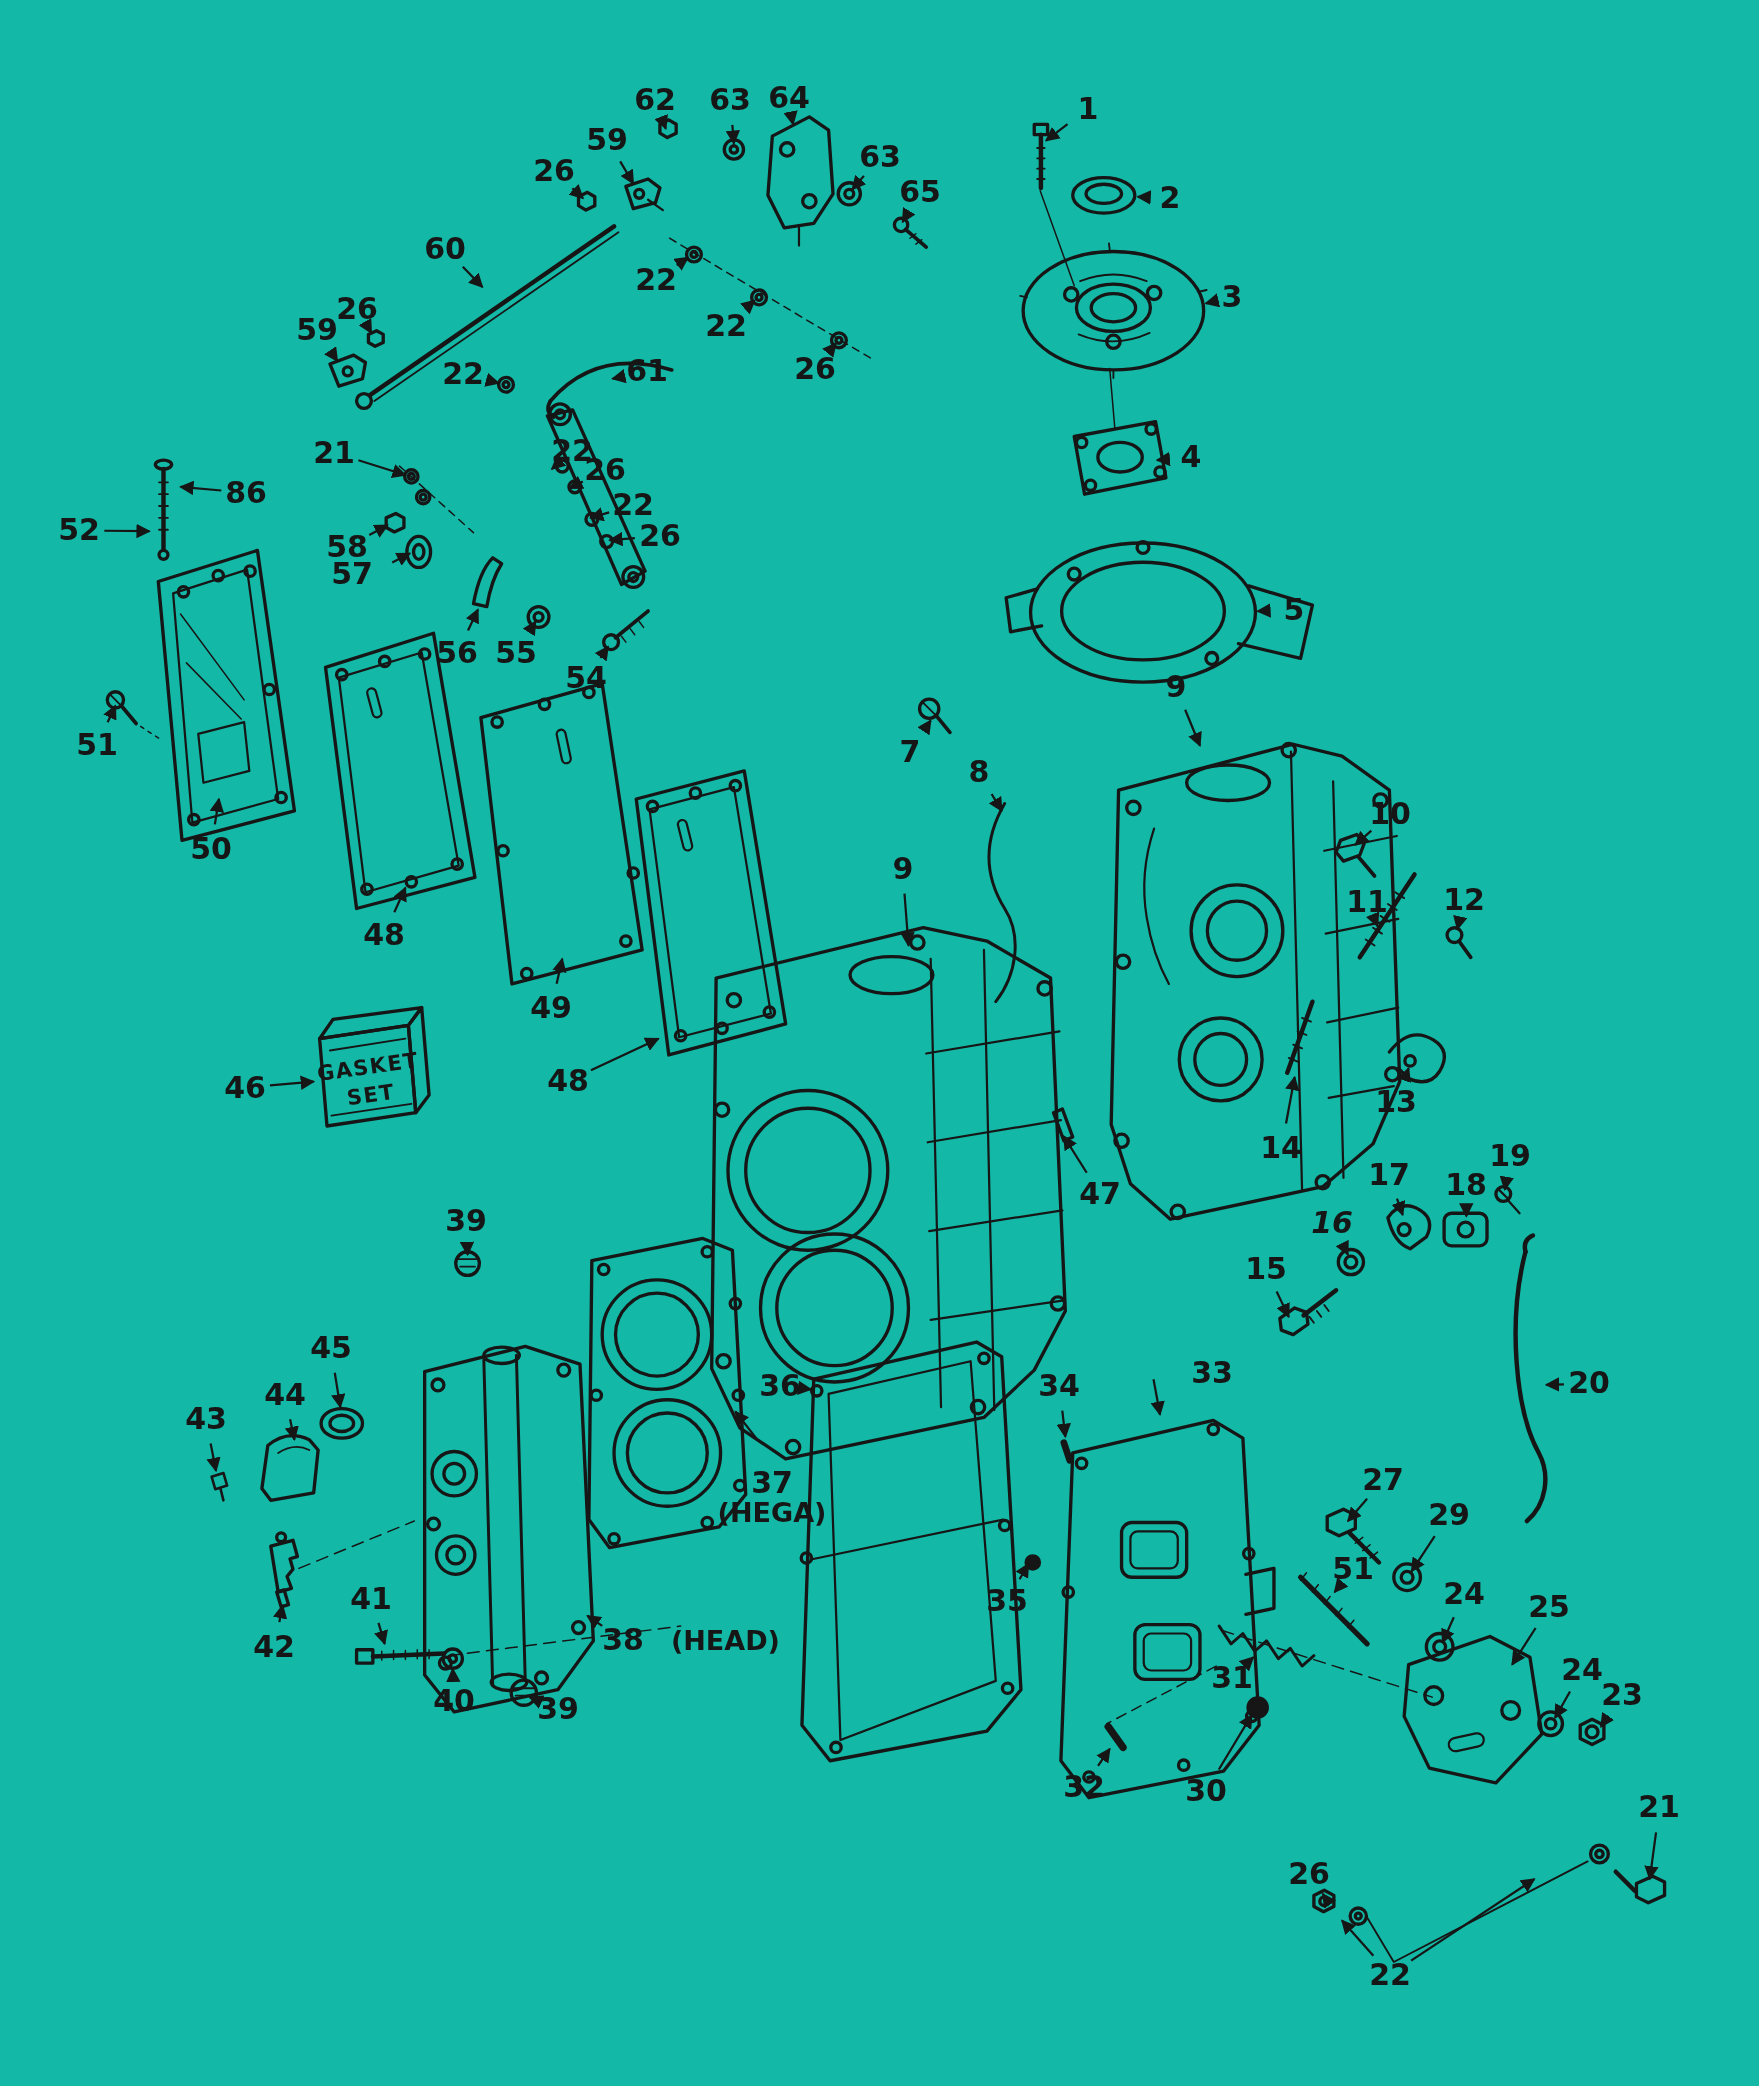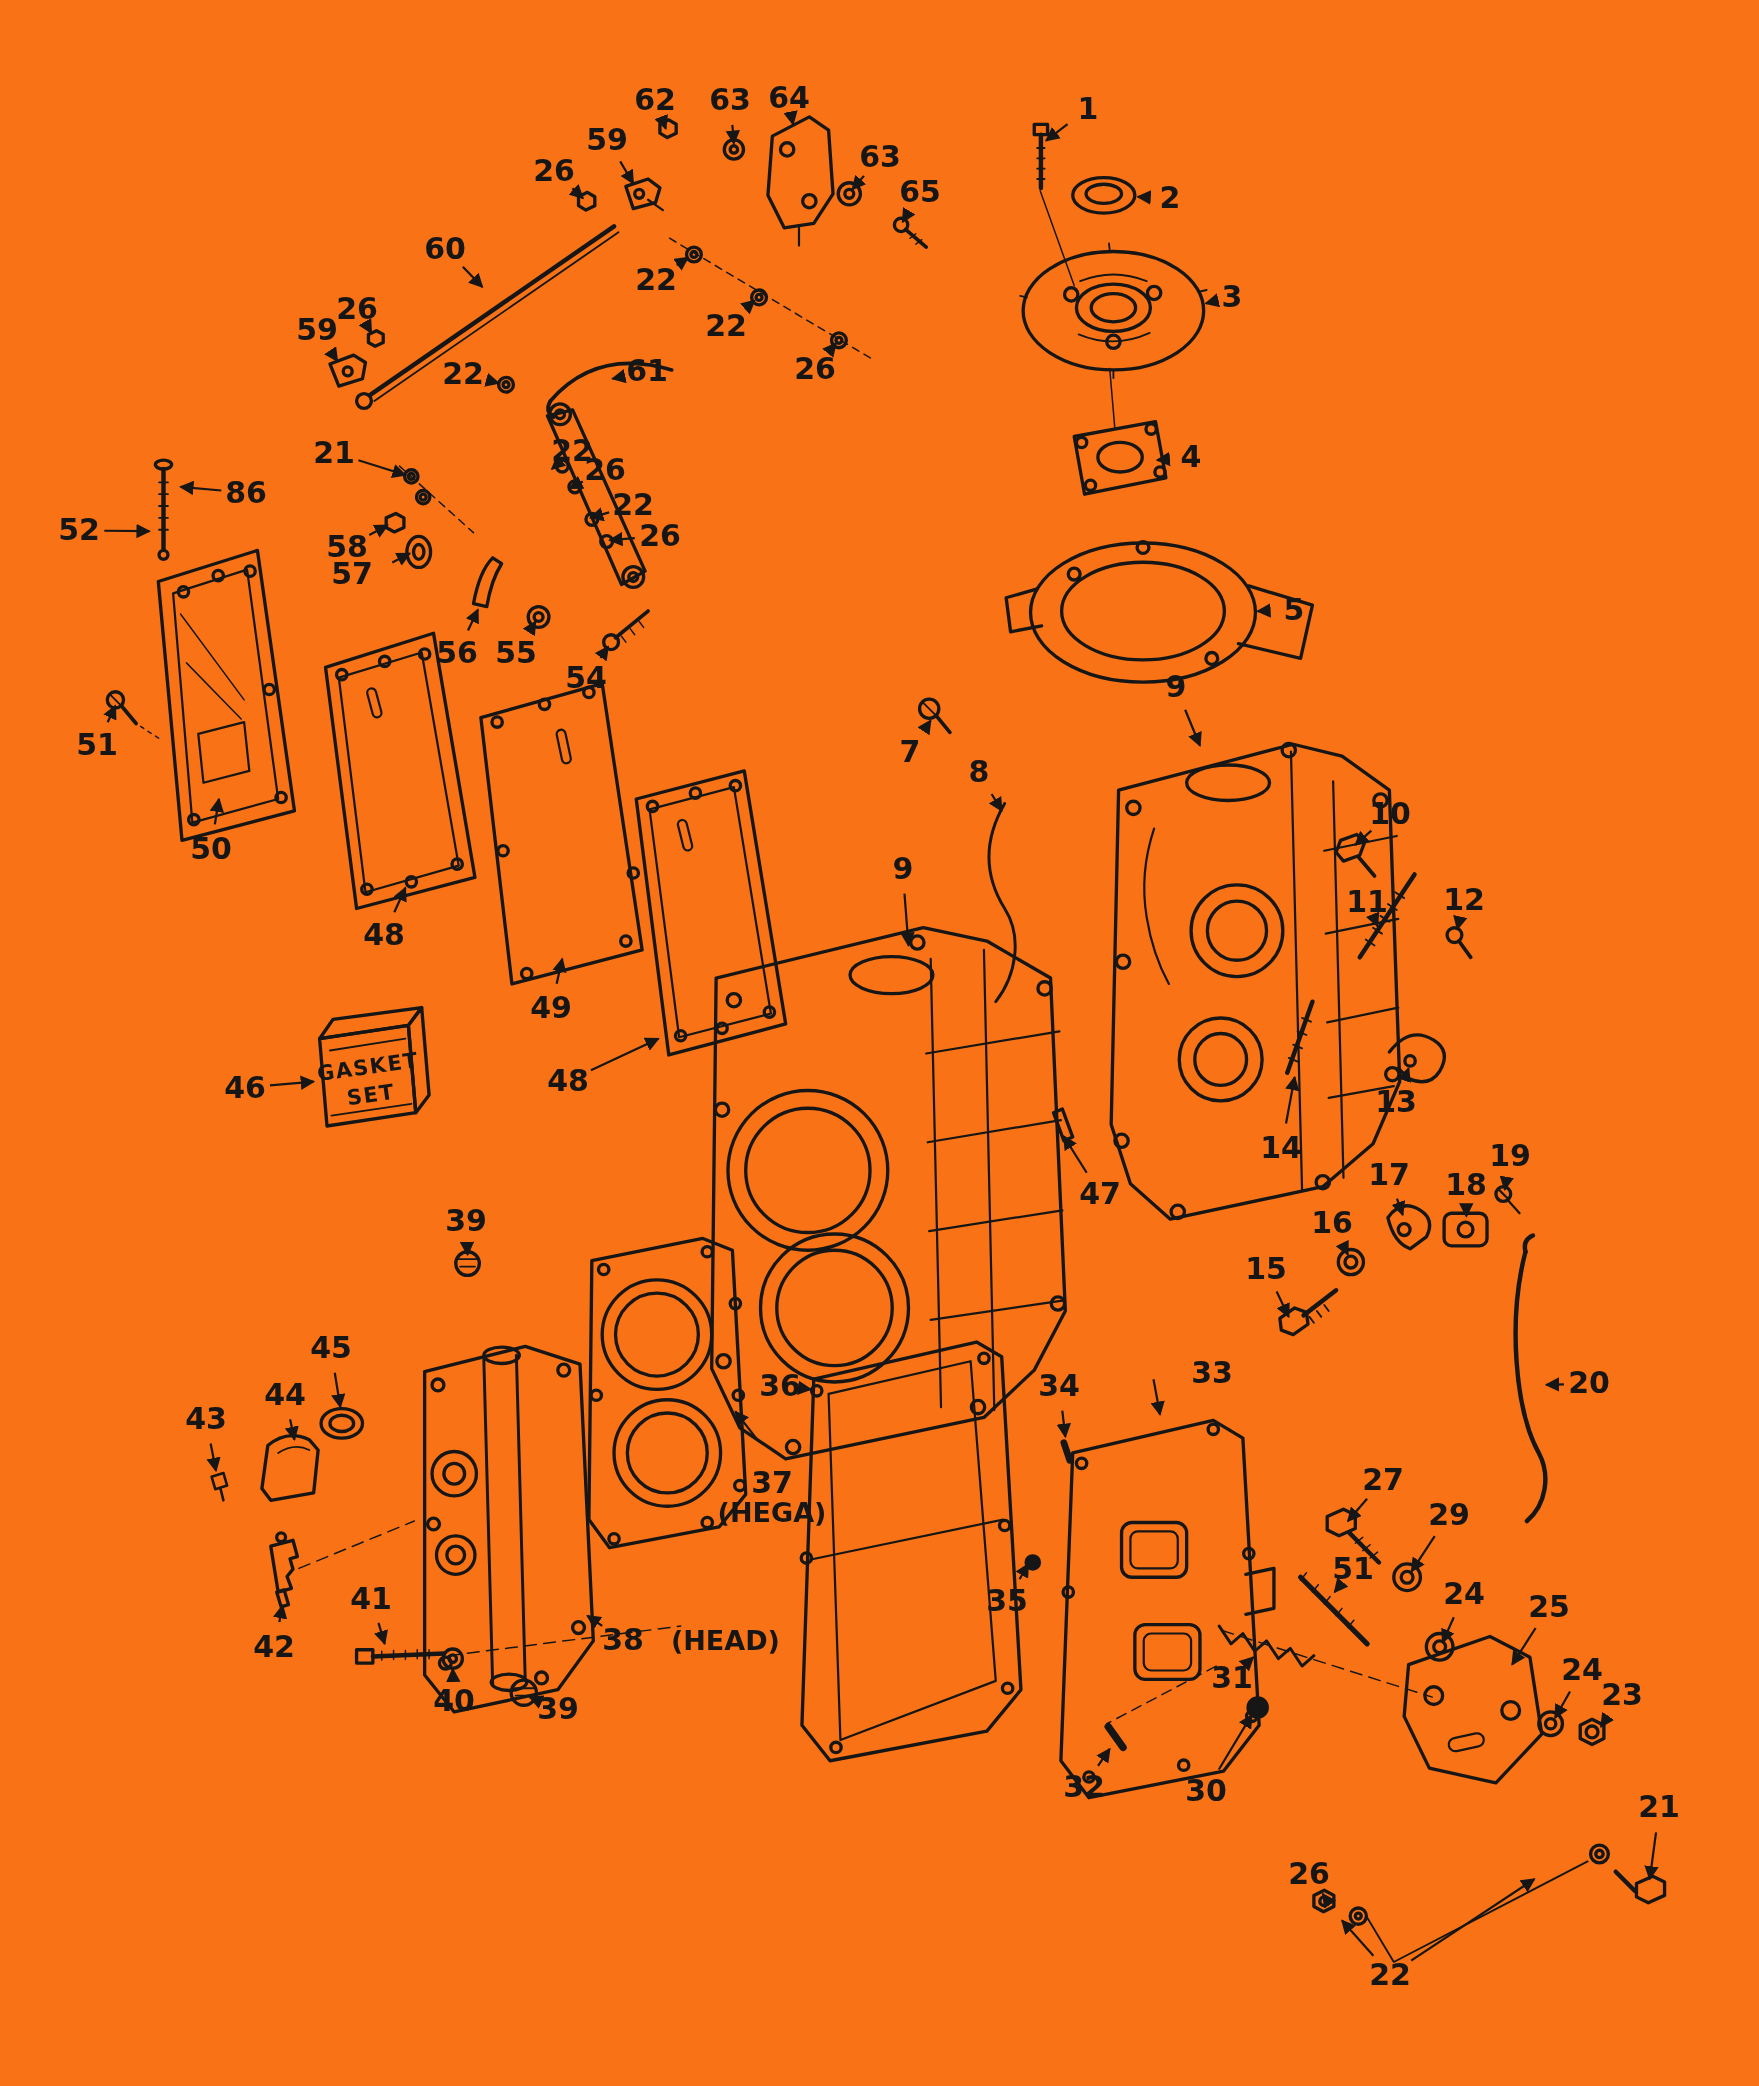--- a/index.html
+++ b/index.html
@@ -1,19 +1,19 @@
 <!DOCTYPE html>
 <html style="--ink: #161616;font-size:12px"><head>
 <meta charset="utf-8">
 <style>
   html,body{margin:0;padding:0;background:#ffffff;}
   .stage{
     position:relative;
     width:1760px;height:2087px;
-    background:#f97316;
+    background:#14b8a6;
     font-family:"DejaVu Sans", sans-serif;
     color:var(--ink,#161616);
     overflow:hidden;
   }
   .layer{position:absolute;left:0;top:0;width:1760px;height:2087px;}
   .callout{
     position:absolute;
     transform:translate(-50%,-50%);
     font-weight:bold;
     font-size:30px;
@@ -622,21 +622,21 @@
       <div class="callout" style="left: 551px; top: 1008px;"><span class="num">49</span></div>
       <div class="callout" style="left: 245px; top: 1088px;"><span class="num">46</span></div>
       <div class="callout" style="left: 568px; top: 1081px;"><span class="num">48</span></div>
       <div class="callout" style="left: 1396px; top: 1102px;"><span class="num">13</span></div>
       <div class="callout" style="left: 1281px; top: 1148px;"><span class="num">14</span></div>
       <div class="callout" style="left: 1510px; top: 1156px;"><span class="num">19</span></div>
       <div class="callout" style="left: 1389px; top: 1175px;"><span class="num">17</span></div>
       <div class="callout" style="left: 1466px; top: 1185px;"><span class="num">18</span></div>
       <div class="callout" style="left: 1100px; top: 1194px;"><span class="num">47</span></div>
       <div class="callout" style="left: 466px; top: 1221px;"><span class="num">39</span></div>
-      <div class="callout" style="left: 1332px; top: 1223px;"><span class="num">16</span></div>
+      <div class="callout" style="left: 1332px; top: 1223px; font-style: italic;"><span class="num">16</span></div>
       <div class="callout" style="left: 1266px; top: 1269px;"><span class="num">15</span></div>
       <div class="callout" style="left: 331px; top: 1348px;"><span class="num">45</span></div>
       <div class="callout" style="left: 1212px; top: 1355px; margin-top: 18px;"><span class="num">33</span></div>
       <div class="callout" style="left: 1589px; top: 1383px;"><span class="num">20</span></div>
       <div class="callout" style="left: 780px; top: 1386px;"><span class="num">36</span></div>
       <div class="callout" style="left: 1059px; top: 1386px;"><span class="num">34</span></div>
       <div class="callout" style="left: 285px; top: 1395px;"><span class="num">44</span></div>
       <div class="callout" style="left: 206px; top: 1419px;"><span class="num">43</span></div>
       <div class="callout" style="left: 772px; top: 1459px; margin-top: 24px;"><span class="num">37</span><span class="suffix below">(HEGA)</span></div>
       <div class="callout" style="left: 1383px; top: 1480px;"><span class="num">27</span></div>

